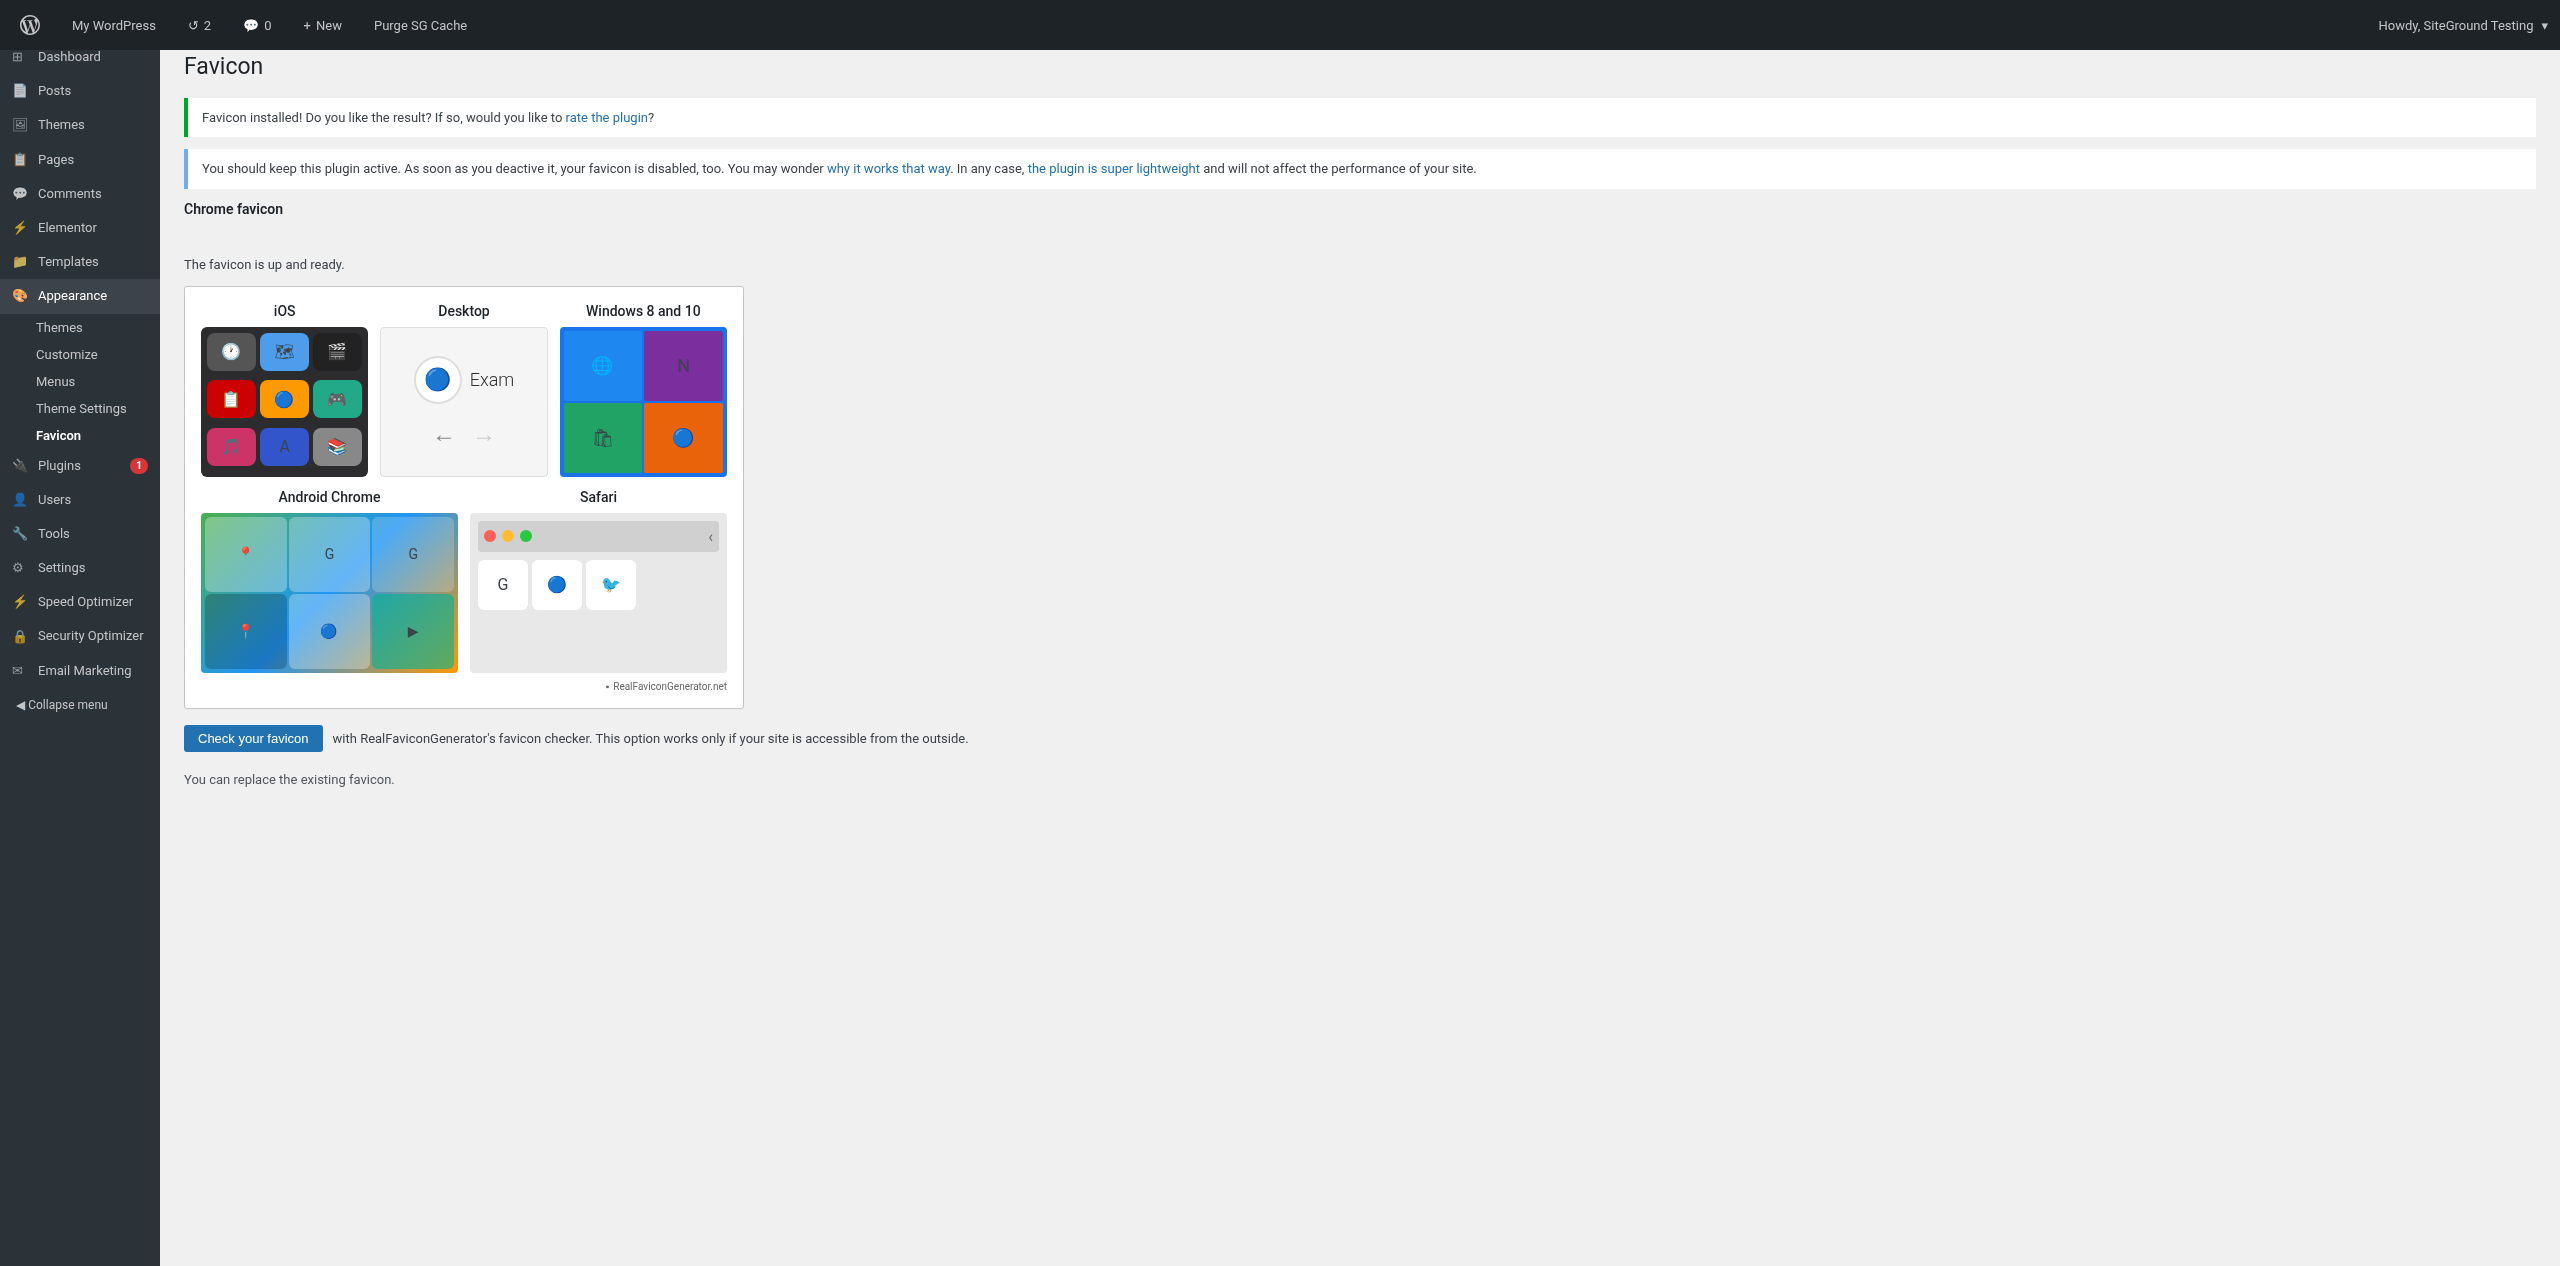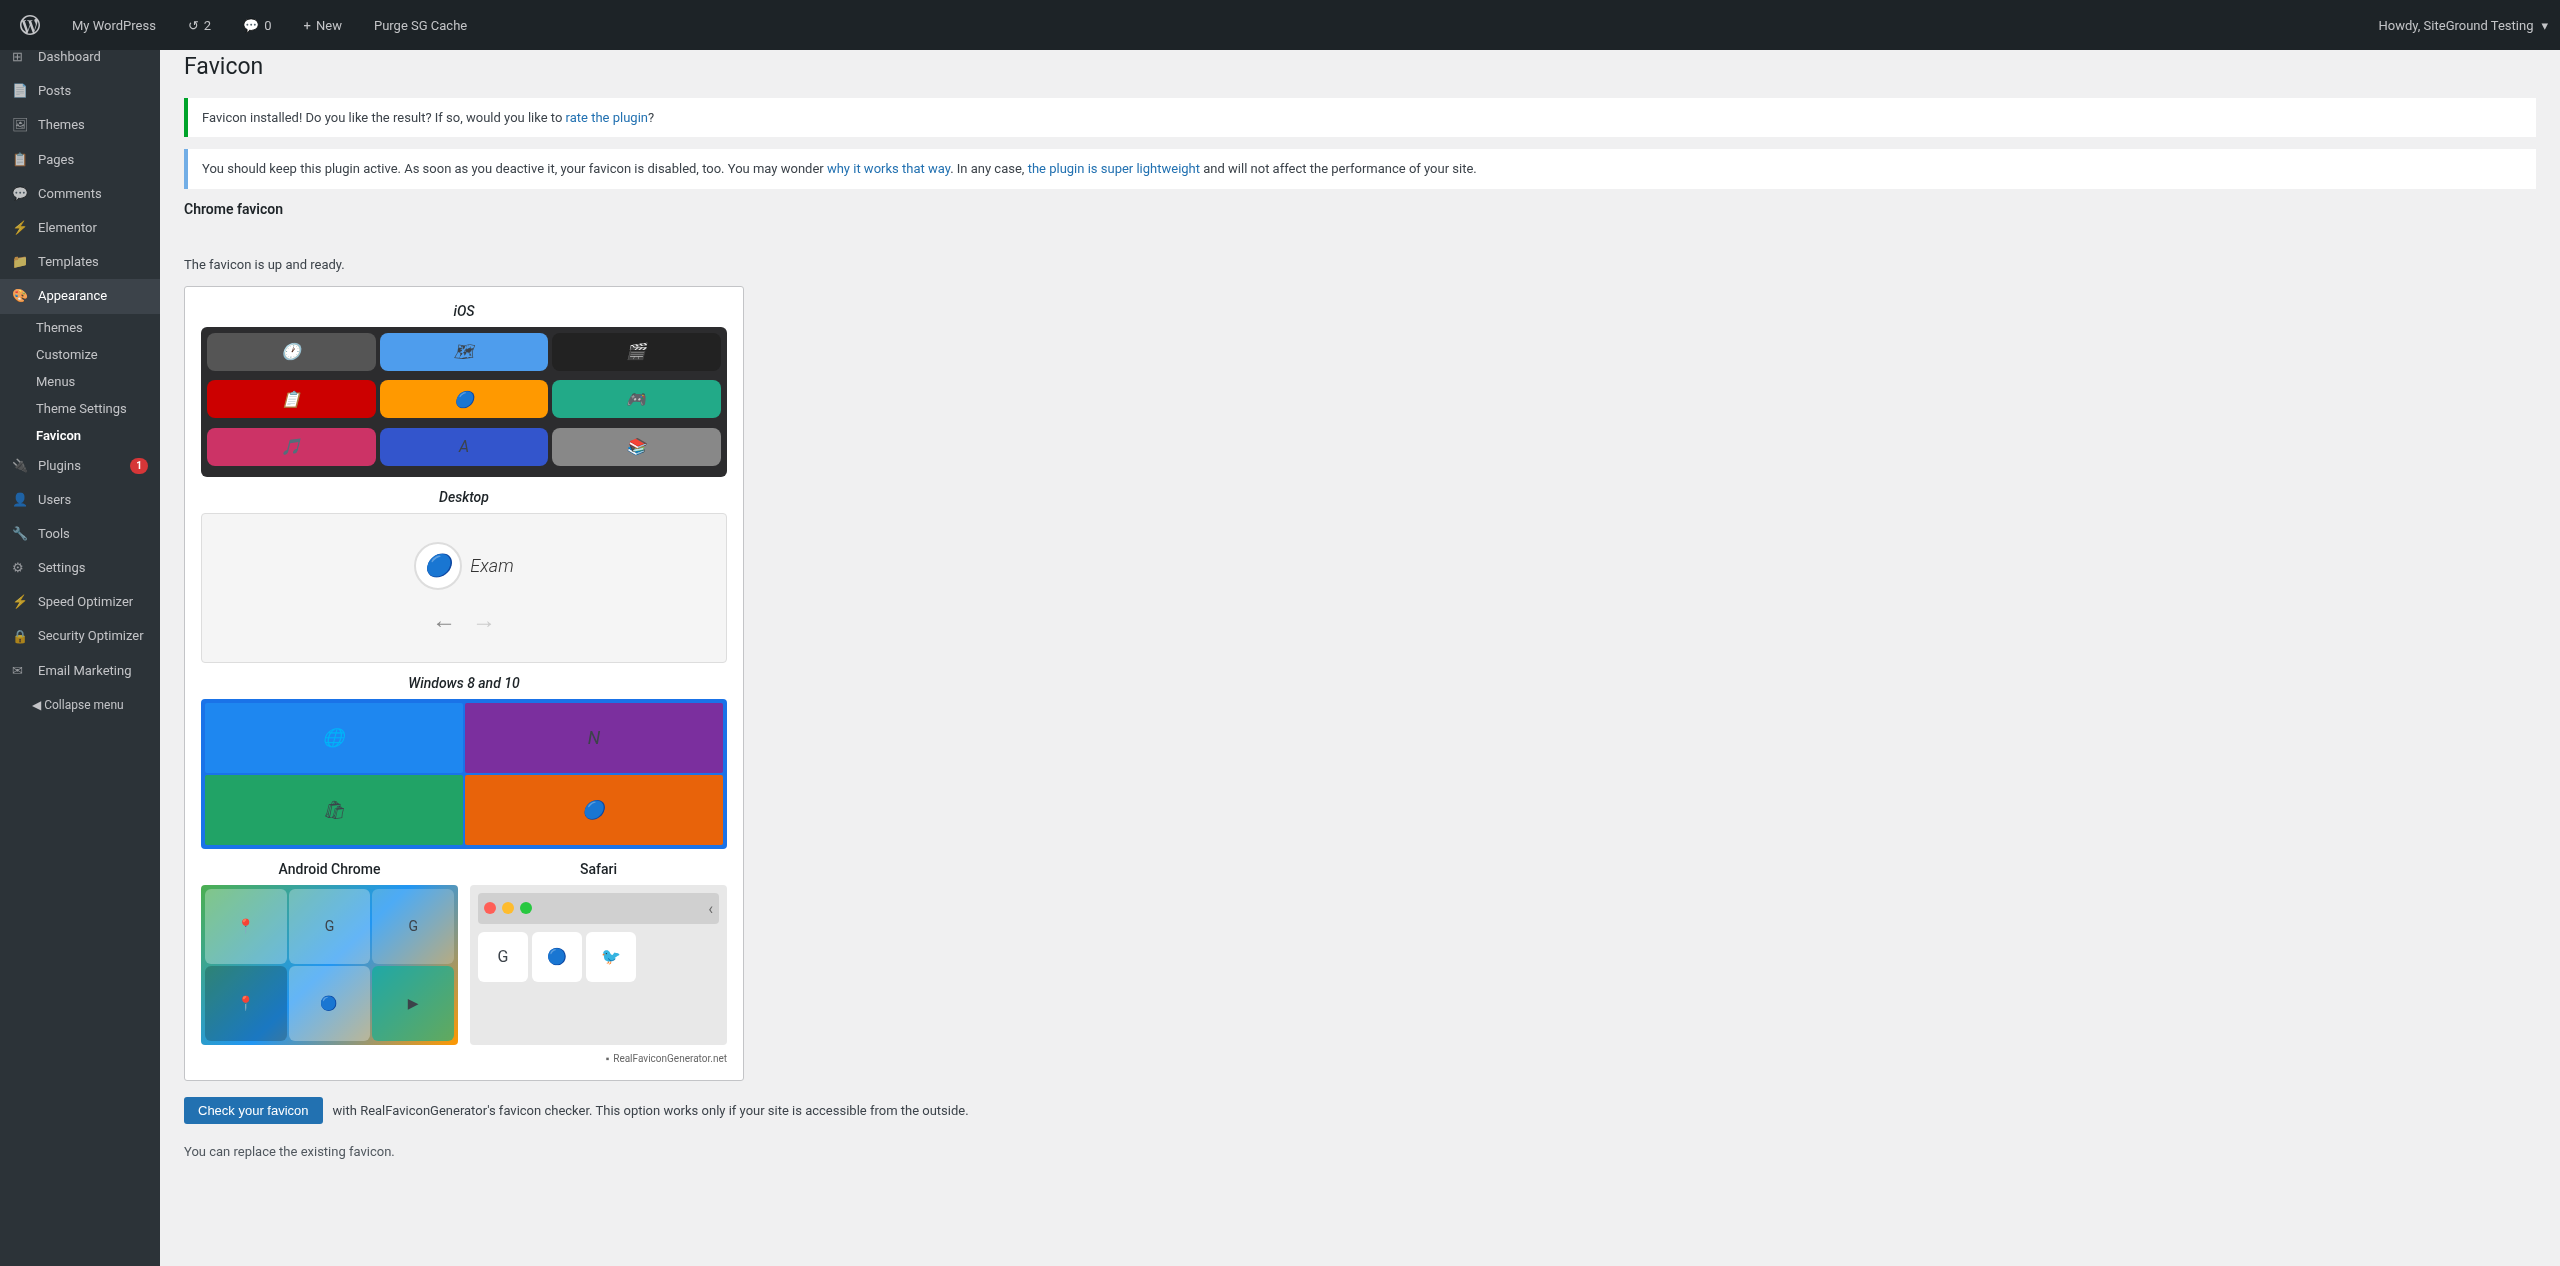--- a/index.html
+++ b/index.html
@@ -59,21 +59,21 @@
     .badge {
       background: #d63638;
       color: #fff;
       border-radius: 10px;
       padding: 1px 6px;
       font-size: 10px;
       font-weight: 700;
       margin-left: auto;
     }
     .collapse-menu {
-      padding: 10px 12px 10px 32px;
+      padding: 10px 12px 10px 16px;
       color: #c3c4c7;
       cursor: pointer;
       font-size: 12px;
     }
 
     
     #main-content {
       flex: 1;
       padding: 20px 24px;
       background: #f0f0f1;
@@ -112,24 +112,23 @@
       border: 1px solid #c3c4c7;
       background: #fff;
       border-radius: 3px;
       padding: 16px;
       display: inline-block;
       max-width: 560px;
       width: 100%;
     }
     .preview-grid {
       display: grid;
-      grid-template-columns: 1fr;
+      grid-template-columns: 1fr 1fr 1fr;
       gap: 12px;
       margin-bottom: 12px;
-      font-style: italic;
     }
     .preview-section-title {
       font-size: 14px;
       font-weight: 500;
       text-align: center;
       margin-bottom: 8px;
       color: #1d2327;
     }
 
     

